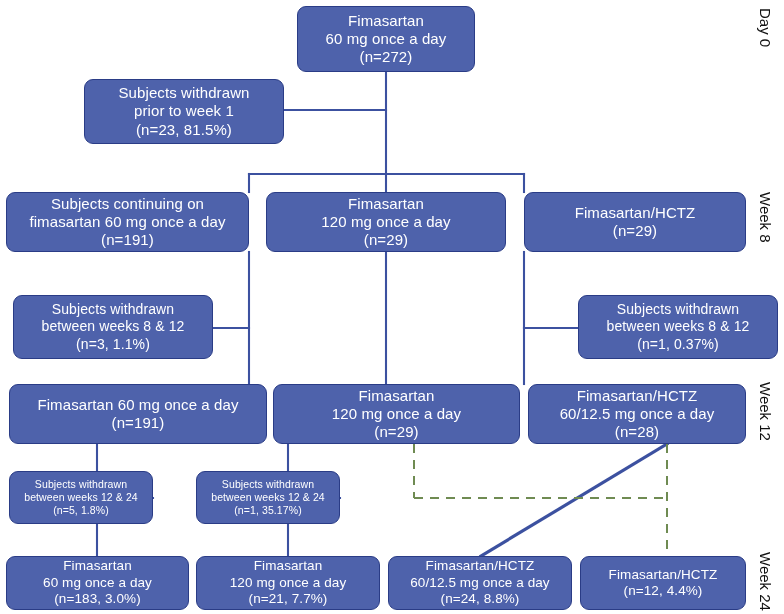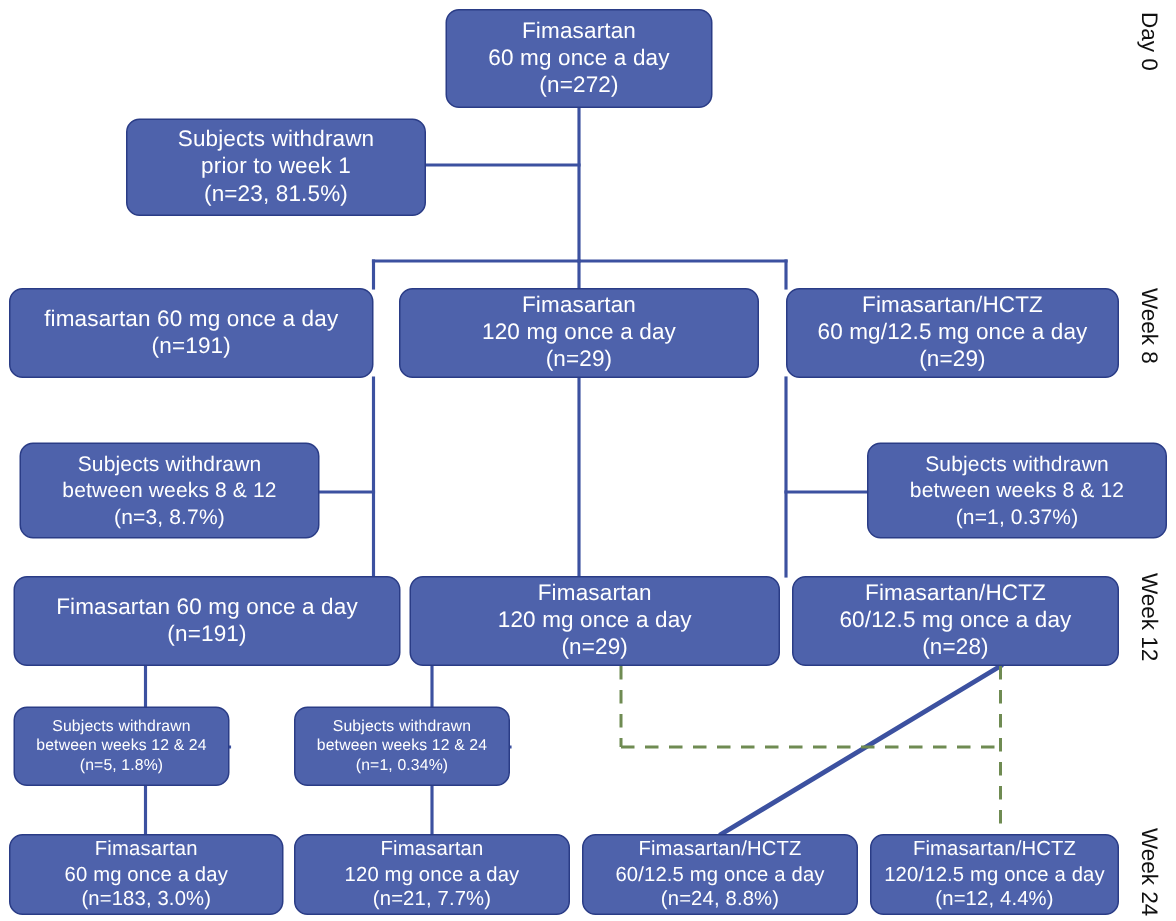--- a/index.html
+++ b/index.html
@@ -104,40 +104,40 @@
     <span class="ln">(n=272)</span>
   </div>
 
   <div class="node f15" style="left:84px;top:79px;width:200px;height:65px;">
     <span class="ln">Subjects withdrawn</span>
     <span class="ln">prior to week 1</span>
     <span class="ln">(n=23, 81.5%)</span>
   </div>
 
   <div class="node f15" style="left:6px;top:192px;width:243px;height:60px;">
+    <span class="ln">Subjects continuing on</span>
     <span class="ln">fimasartan 60 mg once a day</span>
     <span class="ln">(n=191)</span>
   </div>
 
   <div class="node f15" style="left:266px;top:192px;width:240px;height:60px;">
     <span class="ln">Fimasartan</span>
     <span class="ln">120 mg once a day</span>
     <span class="ln">(n=29)</span>
   </div>
 
   <div class="node f15" style="left:524px;top:192px;width:222px;height:60px;">
     <span class="ln">Fimasartan/HCTZ</span>
-    <span class="ln">60 mg/12.5 mg once a day</span>
     <span class="ln">(n=29)</span>
   </div>
 
   <div class="node f14" style="left:13px;top:295px;width:200px;height:64px;">
     <span class="ln">Subjects withdrawn</span>
     <span class="ln">between weeks 8 &amp; 12</span>
-    <span class="ln">(n=3, 8.7%)</span>
+    <span class="ln">(n=3, 1.1%)</span>
   </div>
 
   <div class="node f14" style="left:578px;top:295px;width:200px;height:64px;">
     <span class="ln">Subjects withdrawn</span>
     <span class="ln">between weeks 8 &amp; 12</span>
     <span class="ln">(n=1, 0.37%)</span>
   </div>
 
   <div class="node f15" style="left:9px;top:384px;width:258px;height:60px;">
     <span class="ln">Fimasartan 60 mg once a day</span>
@@ -158,21 +158,21 @@
 
   <div class="node f10" style="left:9px;top:471px;width:144px;height:53px;">
     <span class="ln">Subjects withdrawn</span>
     <span class="ln">between weeks 12 &amp; 24</span>
     <span class="ln">(n=5, 1.8%)</span>
   </div>
 
   <div class="node f10" style="left:196px;top:471px;width:144px;height:53px;">
     <span class="ln">Subjects withdrawn</span>
     <span class="ln">between weeks 12 &amp; 24</span>
-    <span class="ln">(n=1, 0.34%)</span>
+    <span class="ln">(n=1, 35.17%)</span>
   </div>
 
   <div class="node f13" style="left:6px;top:556px;width:183px;height:54px;">
     <span class="ln">Fimasartan</span>
     <span class="ln">60 mg once a day</span>
     <span class="ln">(n=183, 3.0%)</span>
   </div>
 
   <div class="node f13" style="left:196px;top:556px;width:184px;height:54px;">
     <span class="ln">Fimasartan</span>
@@ -181,21 +181,20 @@
   </div>
 
   <div class="node f13" style="left:388px;top:556px;width:184px;height:54px;">
     <span class="ln">Fimasartan/HCTZ</span>
     <span class="ln">60/12.5 mg once a day</span>
     <span class="ln">(n=24, 8.8%)</span>
   </div>
 
   <div class="node f13" style="left:580px;top:556px;width:166px;height:54px;">
     <span class="ln">Fimasartan/HCTZ</span>
-    <span class="ln">120/12.5 mg once a day</span>
     <span class="ln">(n=12, 4.4%)</span>
   </div>
 
   <div class="stage-label" style="left:757px;top:8px;">Day 0</div>
   <div class="stage-label" style="left:757px;top:192px;">Week 8</div>
   <div class="stage-label" style="left:757px;top:382px;">Week 12</div>
   <div class="stage-label" style="left:757px;top:552px;">Week 24</div>
 
 </div>
 

